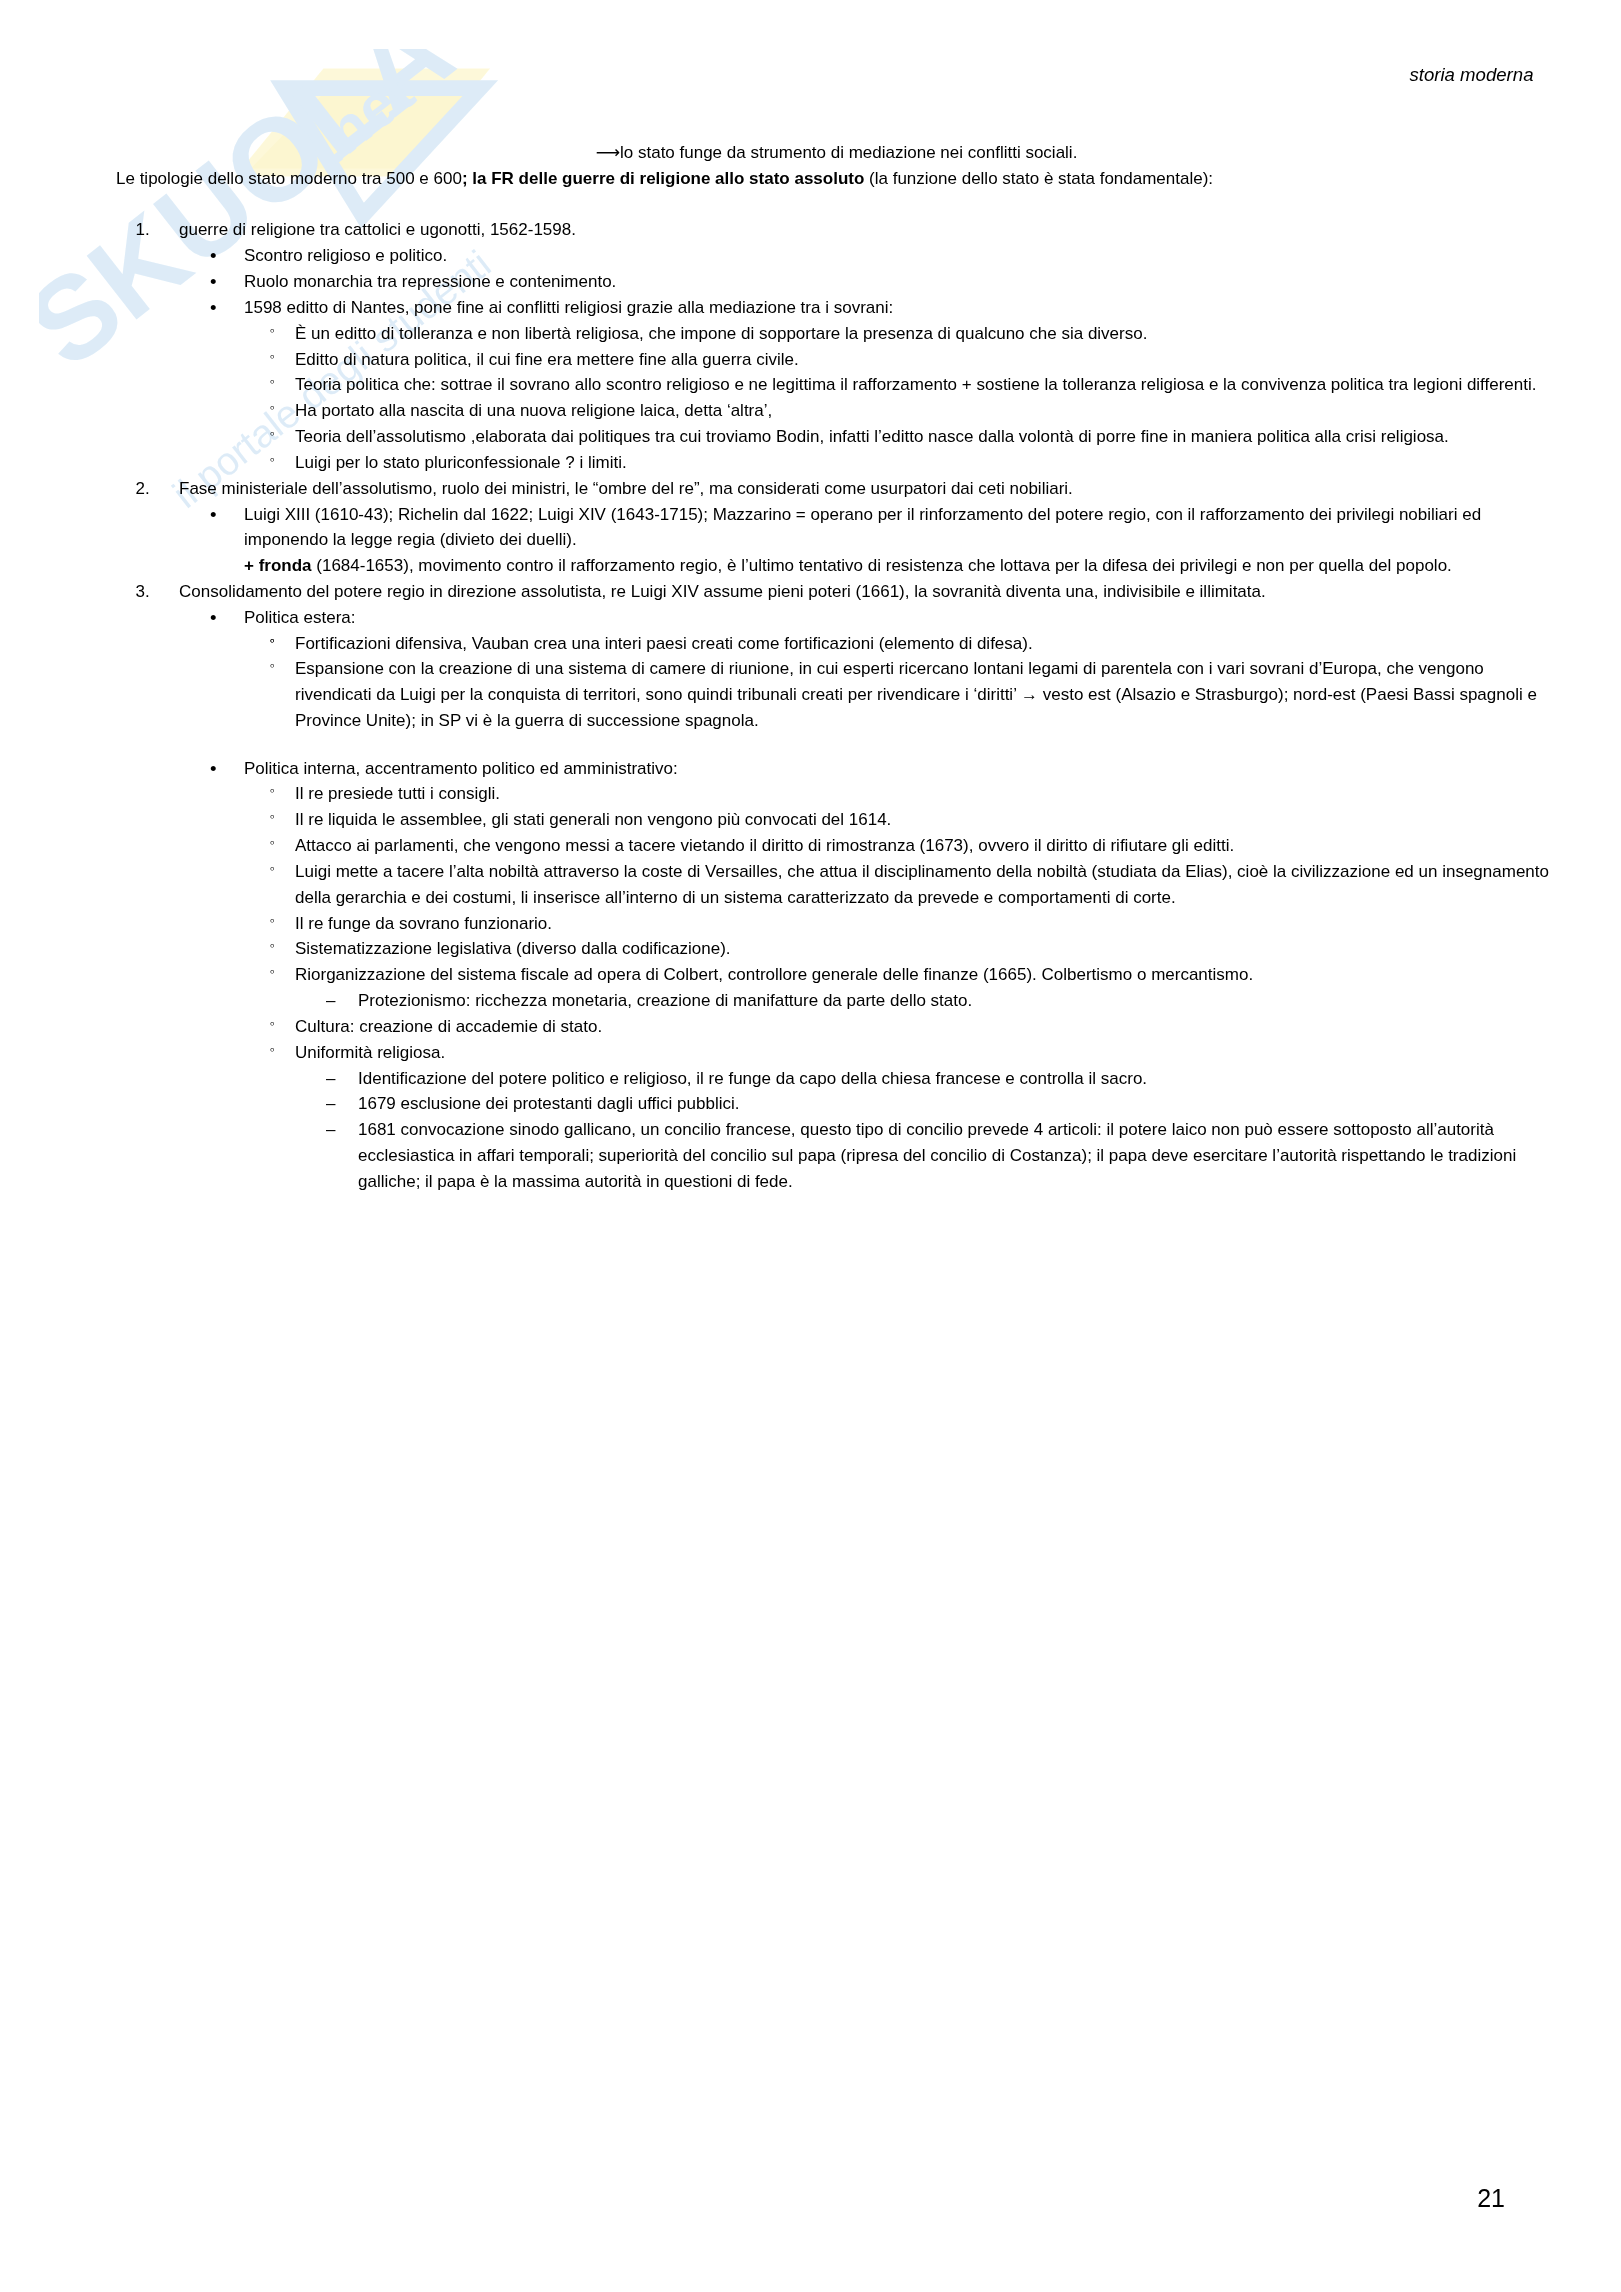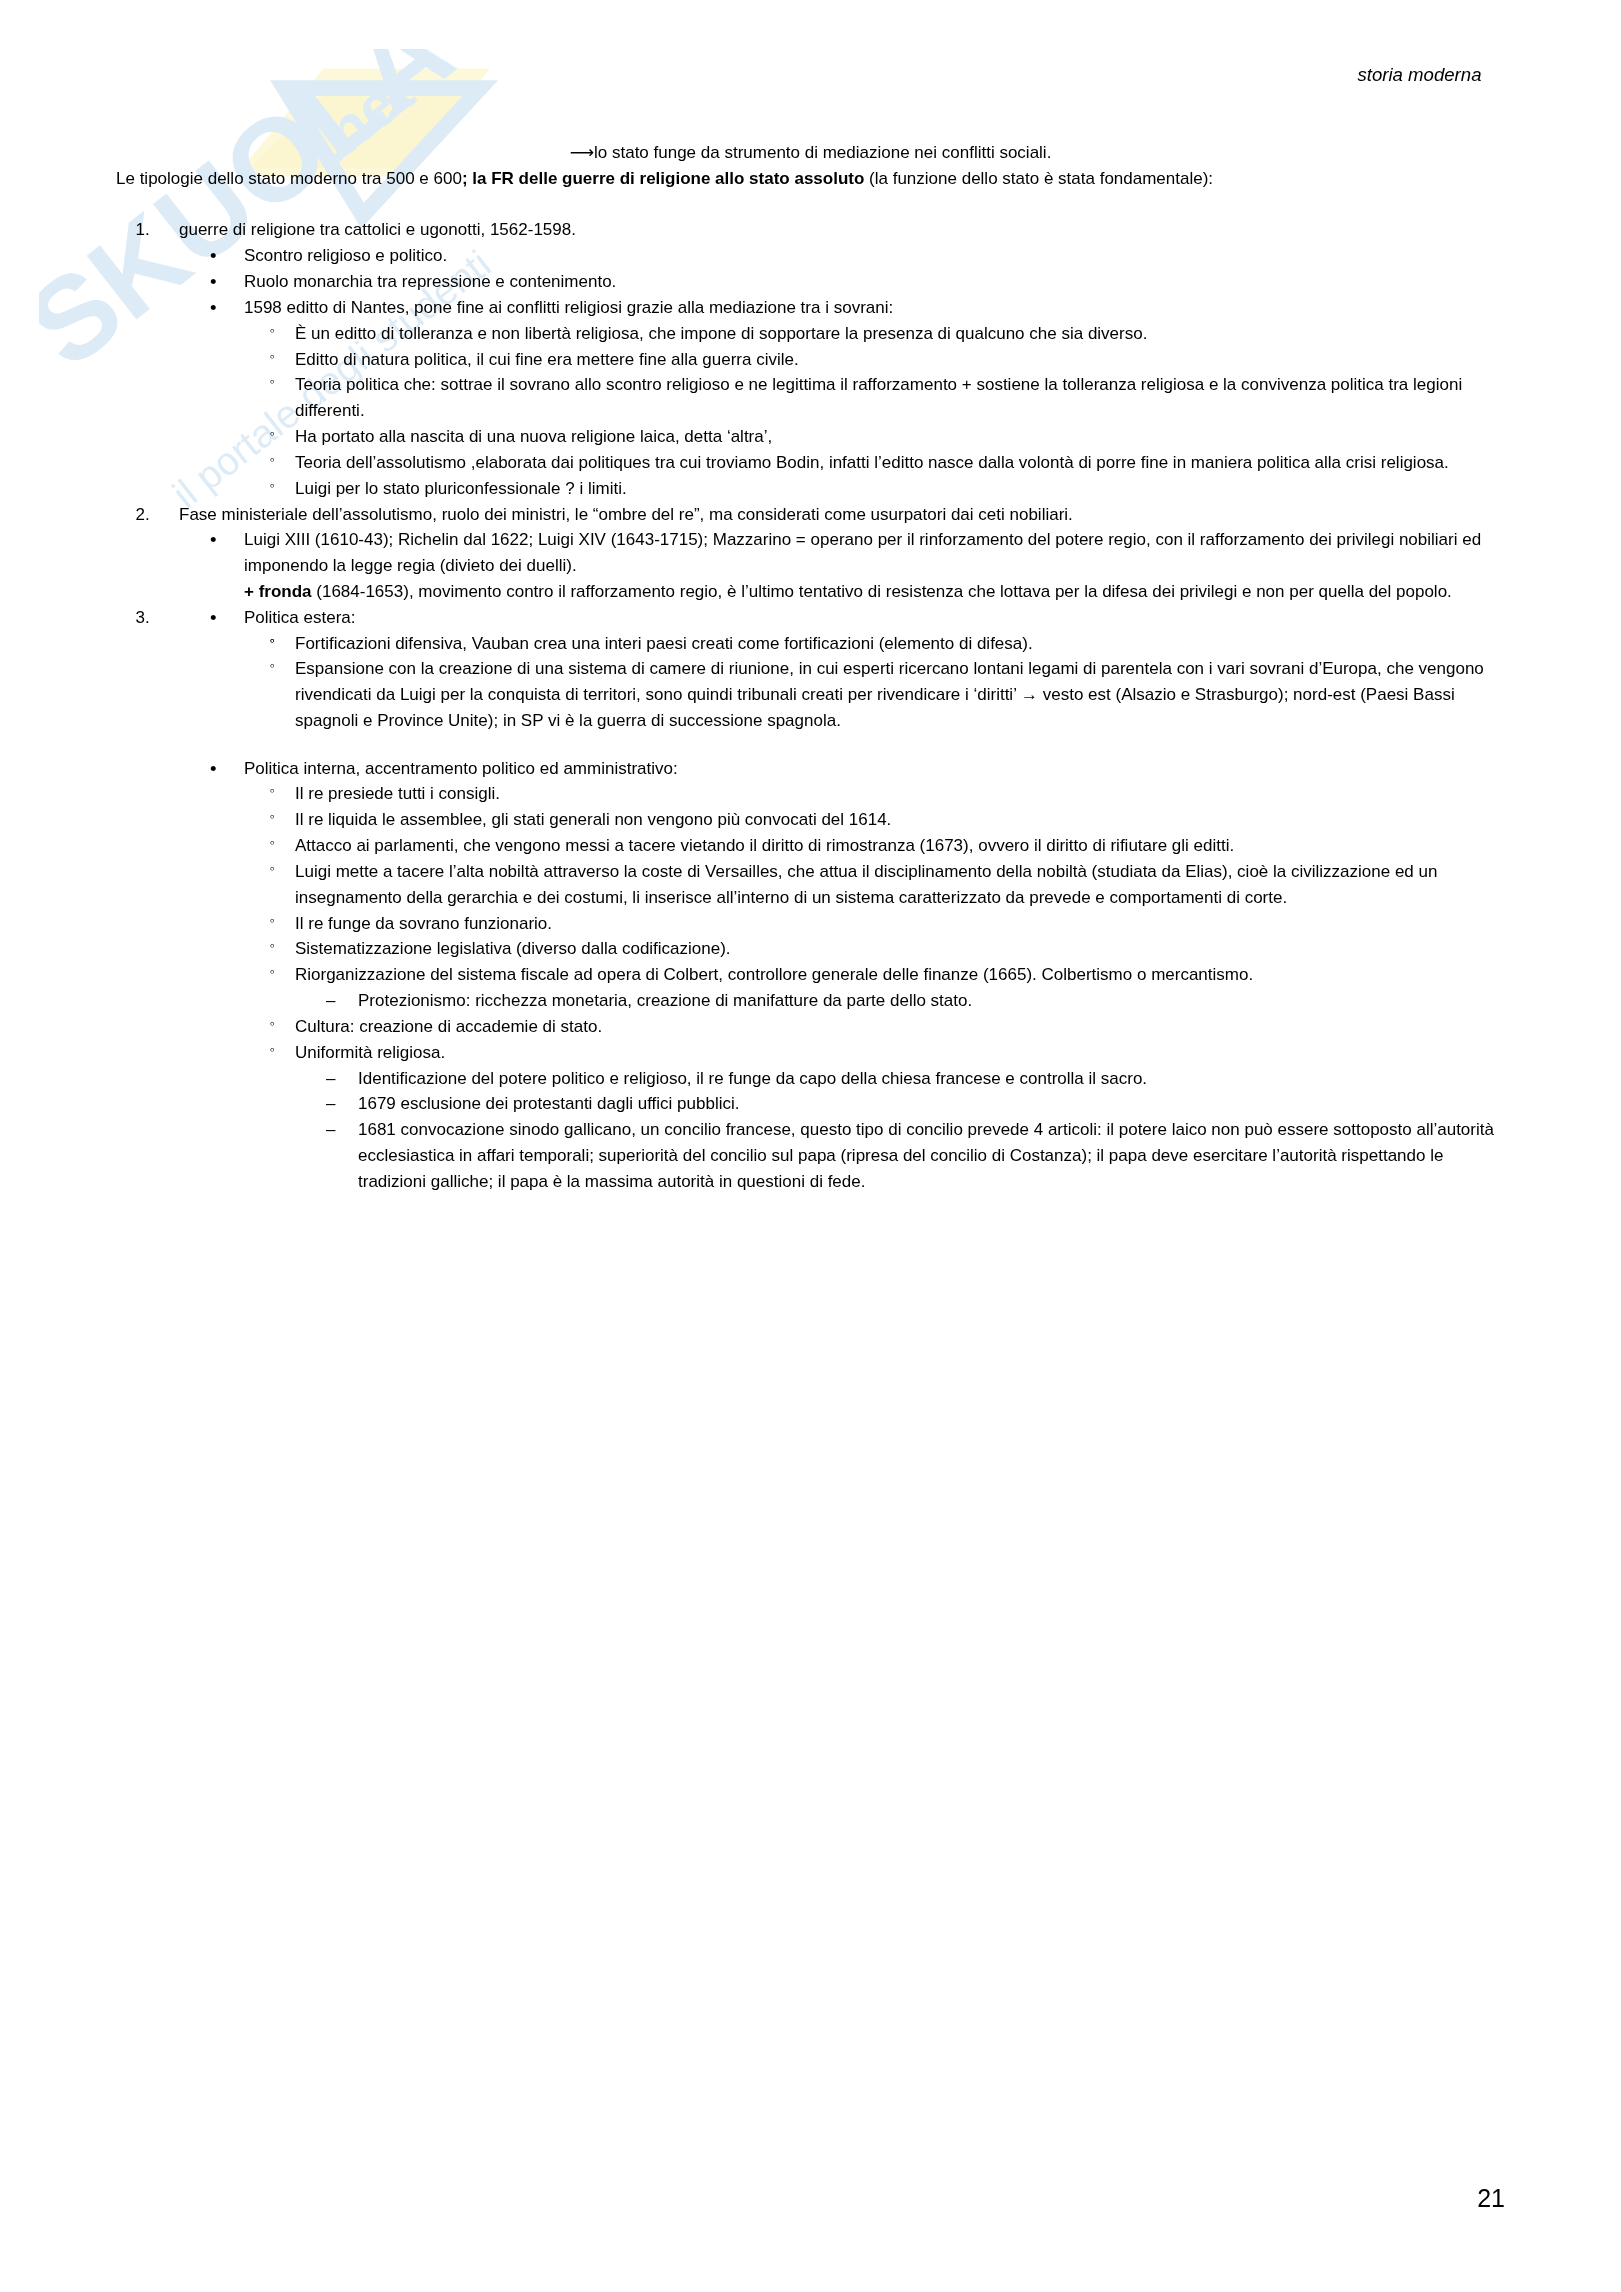--- a/index.html
+++ b/index.html
@@ -23,21 +23,21 @@
     left: 39px;
     top: 49px;
     width: 608px;
     height: 549px;
     pointer-events: none;
     z-index: 0;
   }
   .content {
     position: relative;
     z-index: 2;
-    padding: 61px 116px 0 116px;
+    padding: 61px 64px 0 116px;
     font-size: 17px;
     line-height: 1.52;
   }
   .header {
     text-align: right;
     font-style: italic;
     font-size: 18.6px;
     padding-right: 23.5px;
     margin-bottom: 51px;
   }
@@ -198,20 +198,21 @@
           <li>
             <span class="dot">•</span>
             <span>Luigi XIII (1610-43); Richelin dal 1622; Luigi XIV (1643-1715); Mazzarino = operano per il rinforzamento del potere regio, con il rafforzamento dei privilegi nobiliari ed imponendo la legge regia (divieto dei duelli).</span>
             <div><b>+ fronda</b><span> (1684-1653), movimento contro il rafforzamento regio, è l’ultimo tentativo di resistenza che lottava per la difesa dei privilegi e non per quella del popolo.</span></div>
           </li>
         </ul>
       </li>
 
       <li>
         <span class="num">3.</span>
+        <span>Consolidamento del potere regio in direzione assolutista, re Luigi XIV assume pieni poteri (1661), la sovranità diventa una, indivisibile e illimitata.</span>
         <ul class="lvl2">
           <li>
             <span class="dot">•</span>
             <span>Politica estera:</span>
             <ul class="lvl3">
               <li><span class="circ">◦</span></li>
               <li><span class="circ">◦</span><span>Fortificazioni difensiva, Vauban crea una interi paesi creati come fortificazioni (elemento di difesa).</span></li>
               <li><span class="circ">◦</span><span>Espansione con la creazione di una sistema di camere di riunione, in cui esperti ricercano lontani legami di parentela con i vari sovrani d’Europa, che vengono rivendicati da Luigi per la conquista di territori, sono quindi tribunali creati per rivendicare i ‘diritti’ → vesto est (Alsazio e Strasburgo); nord-est (Paesi Bassi spagnoli e Province Unite); in SP vi è la guerra di successione spagnola.</span></li>
             </ul>
           </li>

